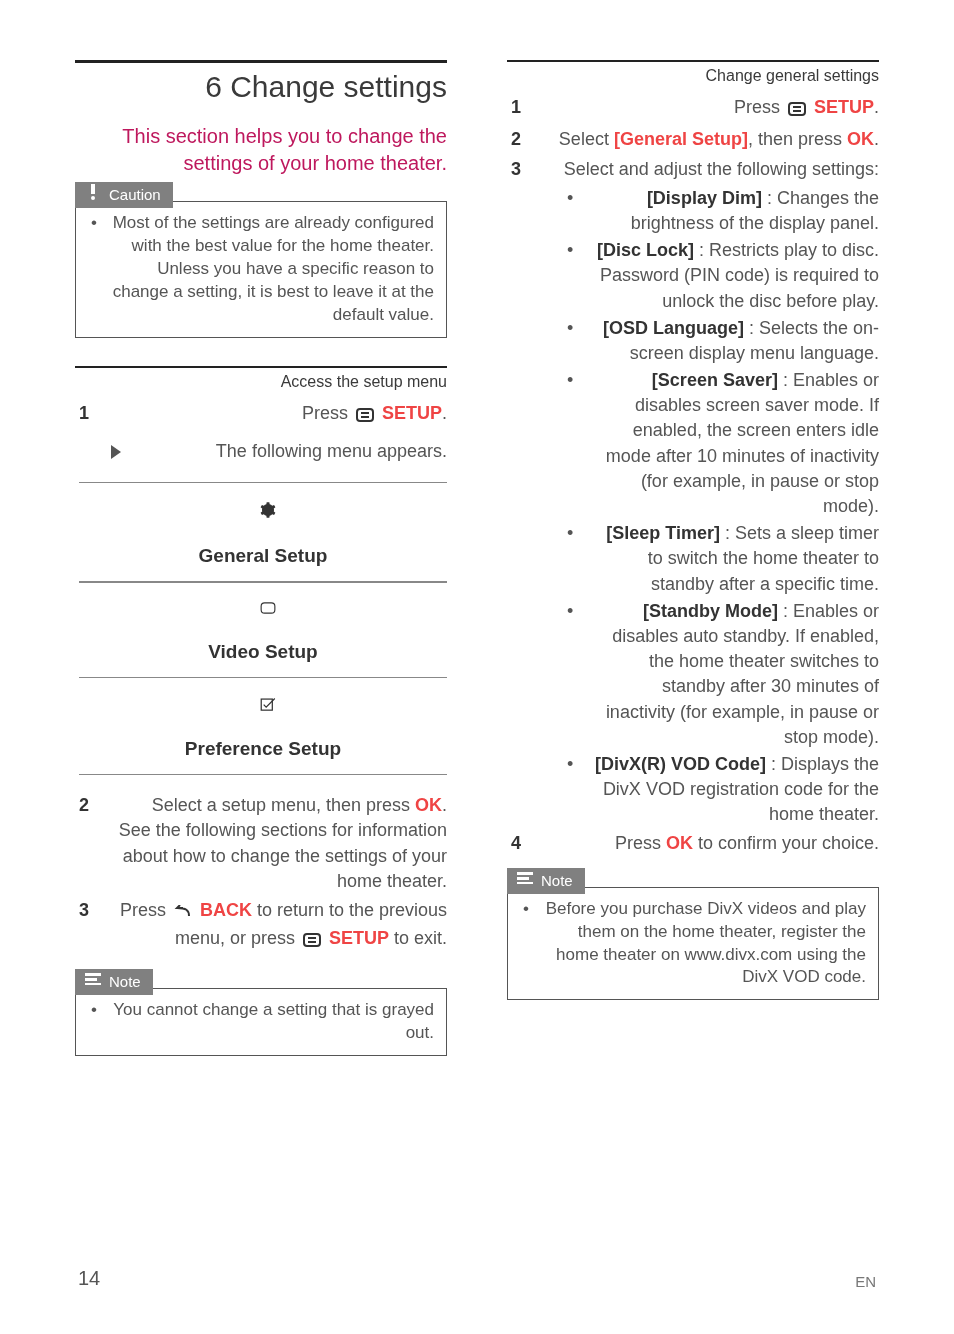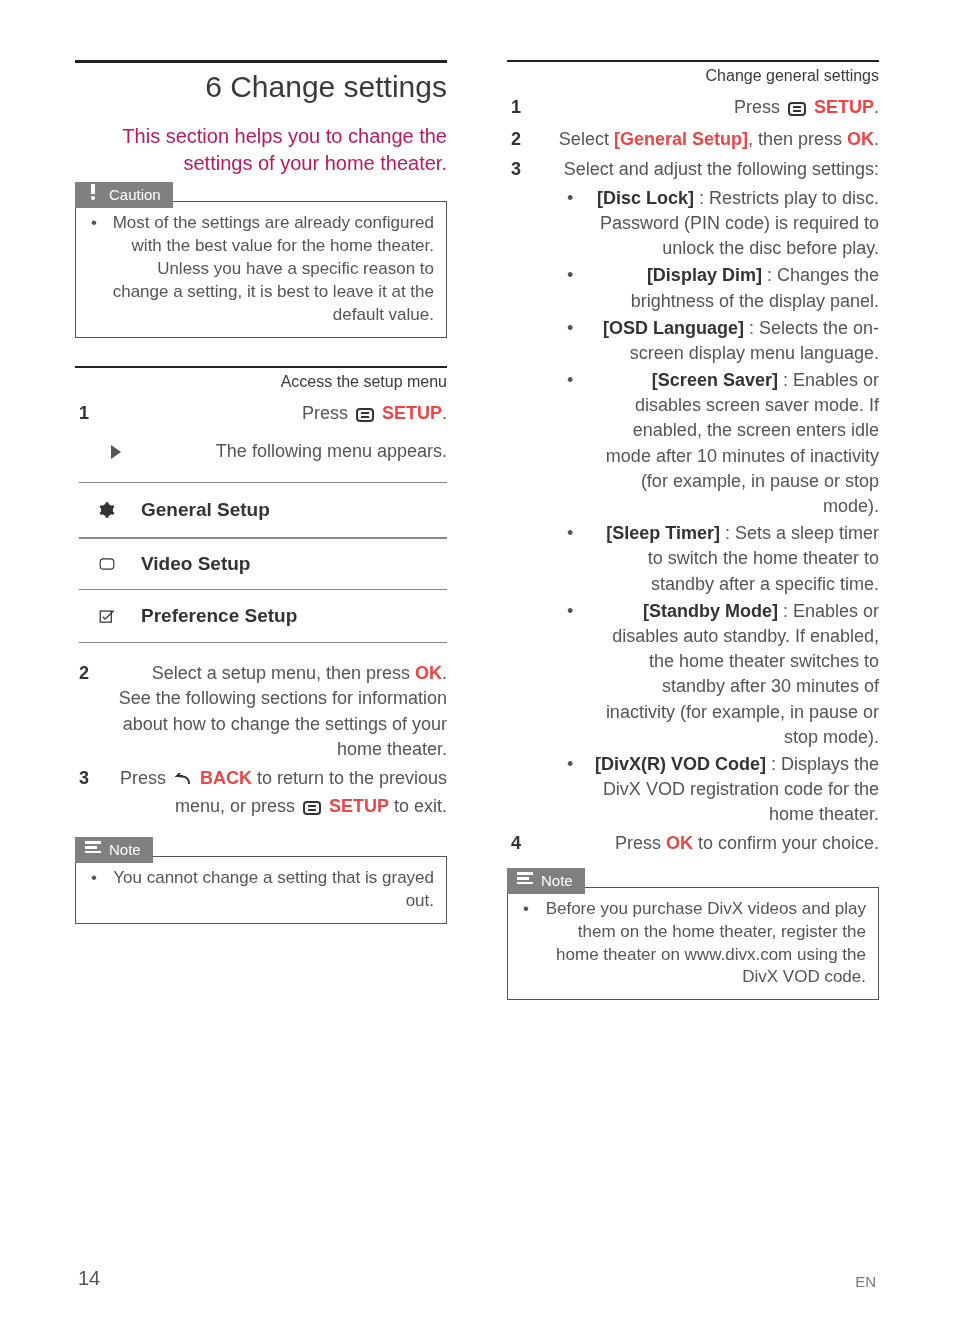--- a/index.html
+++ b/index.html
@@ -155,20 +155,21 @@
   .bold-inline { font-weight: 700; color: #ef4444; }
 
   .menu-block {
     margin: 18px 0 18px 4px;
   }
   .menu-row {
     display: flex;
     align-items: center;
     gap: 22px;
     padding: 14px 6px;
+    flex-direction: column;
   }
   .menu-icon-cell {
     width: 34px;
     display: flex;
     align-items: center;
     justify-content: center;
     padding-left: 14px;
     padding-right: 4px;
   }
   .menu-label {
@@ -356,22 +357,22 @@
               <line x1="5" y1="9" x2="13" y2="9" class="ico"></line>
             </svg>
         </span><span class="bold-inline"> SETUP</span><span>.</span>
       </li>
       <li>
         <span>Select </span><span class="bold-inline">[General Setup]</span><span>, then press </span><span class="bold-inline">OK</span><span>.</span>
       </li>
       <li>
         <span>Select and adjust the following settings:</span>
         <ul class="settings">
+          <li><span class="setting-name">[Display Dim]</span><span> : Changes the brightness of the display panel.</span></li>
           <li><span class="setting-name">[Disc Lock]</span><span> : Restricts play to disc. Password (PIN code) is required to unlock the disc before play.</span></li>
-          <li><span class="setting-name">[Display Dim]</span><span> : Changes the brightness of the display panel.</span></li>
           <li><span class="setting-name">[OSD Language]</span><span> : Selects the on-screen display menu language.</span></li>
           <li><span class="setting-name">[Screen Saver]</span><span> : Enables or disables screen saver mode. If enabled, the screen enters idle mode after 10 minutes of inactivity (for example, in pause or stop mode).</span></li>
           <li><span class="setting-name">[Sleep Timer]</span><span> : Sets a sleep timer to switch the home theater to standby after a specific time.</span></li>
           <li><span class="setting-name">[Standby Mode]</span><span> : Enables or disables auto standby. If enabled, the home theater switches to standby after 30 minutes of inactivity (for example, in pause or stop mode).</span></li>
           <li><span class="setting-name">[DivX(R) VOD Code]</span><span> : Displays the DivX VOD registration code for the home theater.</span></li>
         </ul>
       </li>
       <li>
         <span>Press </span><span class="bold-inline">OK</span><span> to confirm your choice.</span>
       </li>

